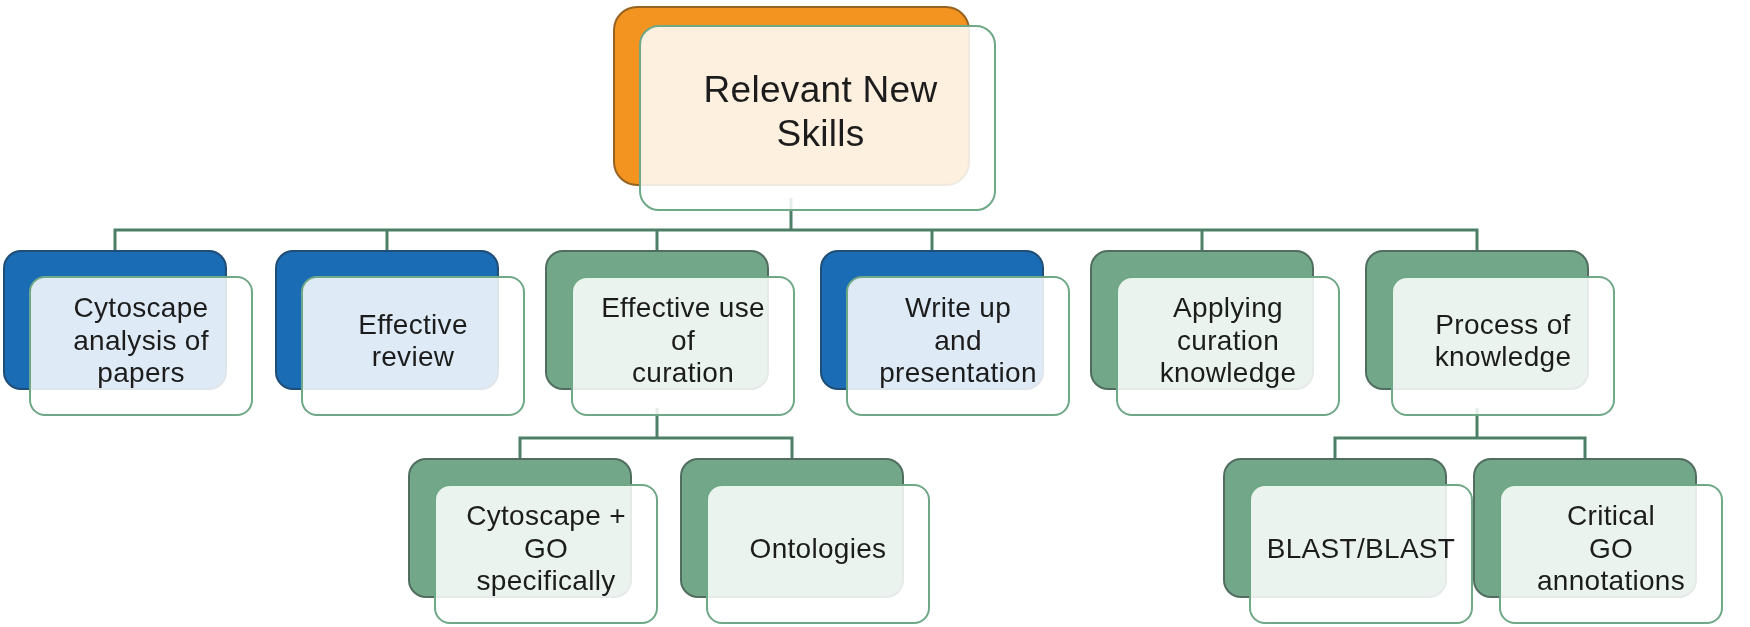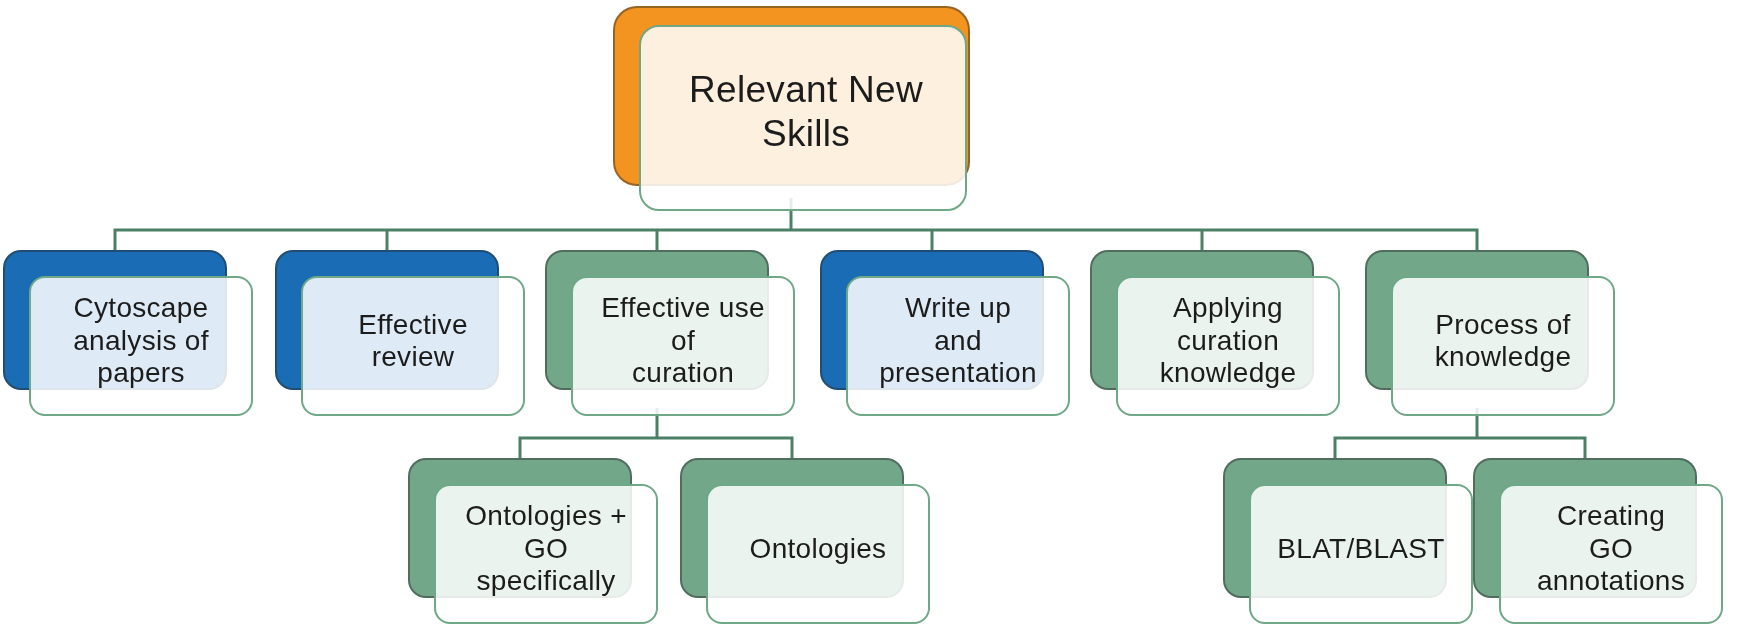--- a/index.html
+++ b/index.html
@@ -51,21 +51,21 @@
   .accent-blue   .back { background: #1A6CB5; }
   .accent-green  .back { background: #72A78A; }
 
   
   .node.root .back {
     width: 357px; height: 180px;
     border-radius: 24px;
   }
   .node.root .front {
     left: 26px; top: 19px;
-    width: 328px; height: 186px;
+    width: 357px; height: 186px;
     border-radius: 20px;
     padding: 4px 14px 16px 20px;
   }
   .node.root .label {
     font-size: 37px;
     line-height: 1.18;
   }
 </style>
 </head>
 <body>
@@ -147,42 +147,42 @@
     <div class="back"></div>
     <div class="front">
       <span class="label">Process of
 knowledge</span>
     </div>
   </div>
 
   <div class="node accent-green" style="left:408px; top:458px;">
     <div class="back"></div>
     <div class="front">
-      <span class="label">Ontologies +
+      <span class="label">Cytoscape +
 GO
 specifically</span>
     </div>
   </div>
 
   <div class="node accent-green" style="left:680px; top:458px;">
     <div class="back"></div>
     <div class="front">
       <span class="label">Ontologies</span>
     </div>
   </div>
 
   <div class="node accent-green" style="left:1223px; top:458px;">
     <div class="back"></div>
     <div class="front">
-      <span class="label">BLAT/BLAST</span>
+      <span class="label">BLAST/BLAST</span>
     </div>
   </div>
 
   <div class="node accent-green" style="left:1473px; top:458px;">
     <div class="back"></div>
     <div class="front">
-      <span class="label">Creating
+      <span class="label">Critical
 GO
 annotations</span>
     </div>
   </div>
 
 </div>
 
 </body></html>

